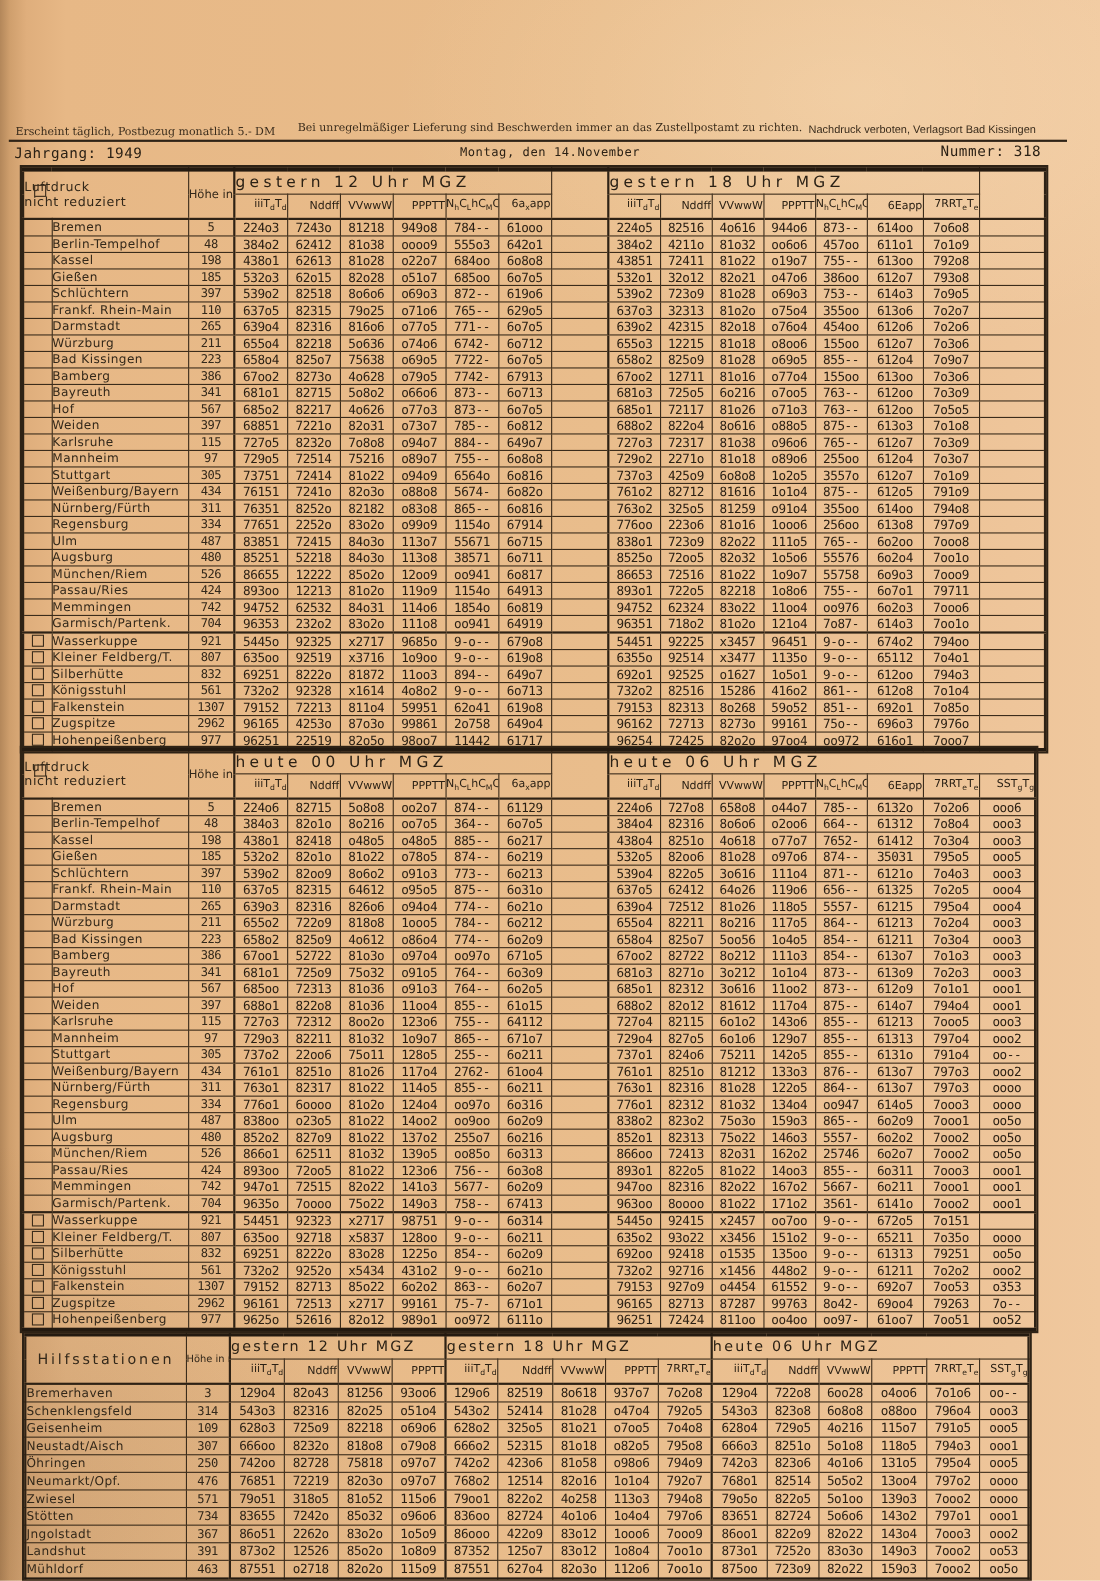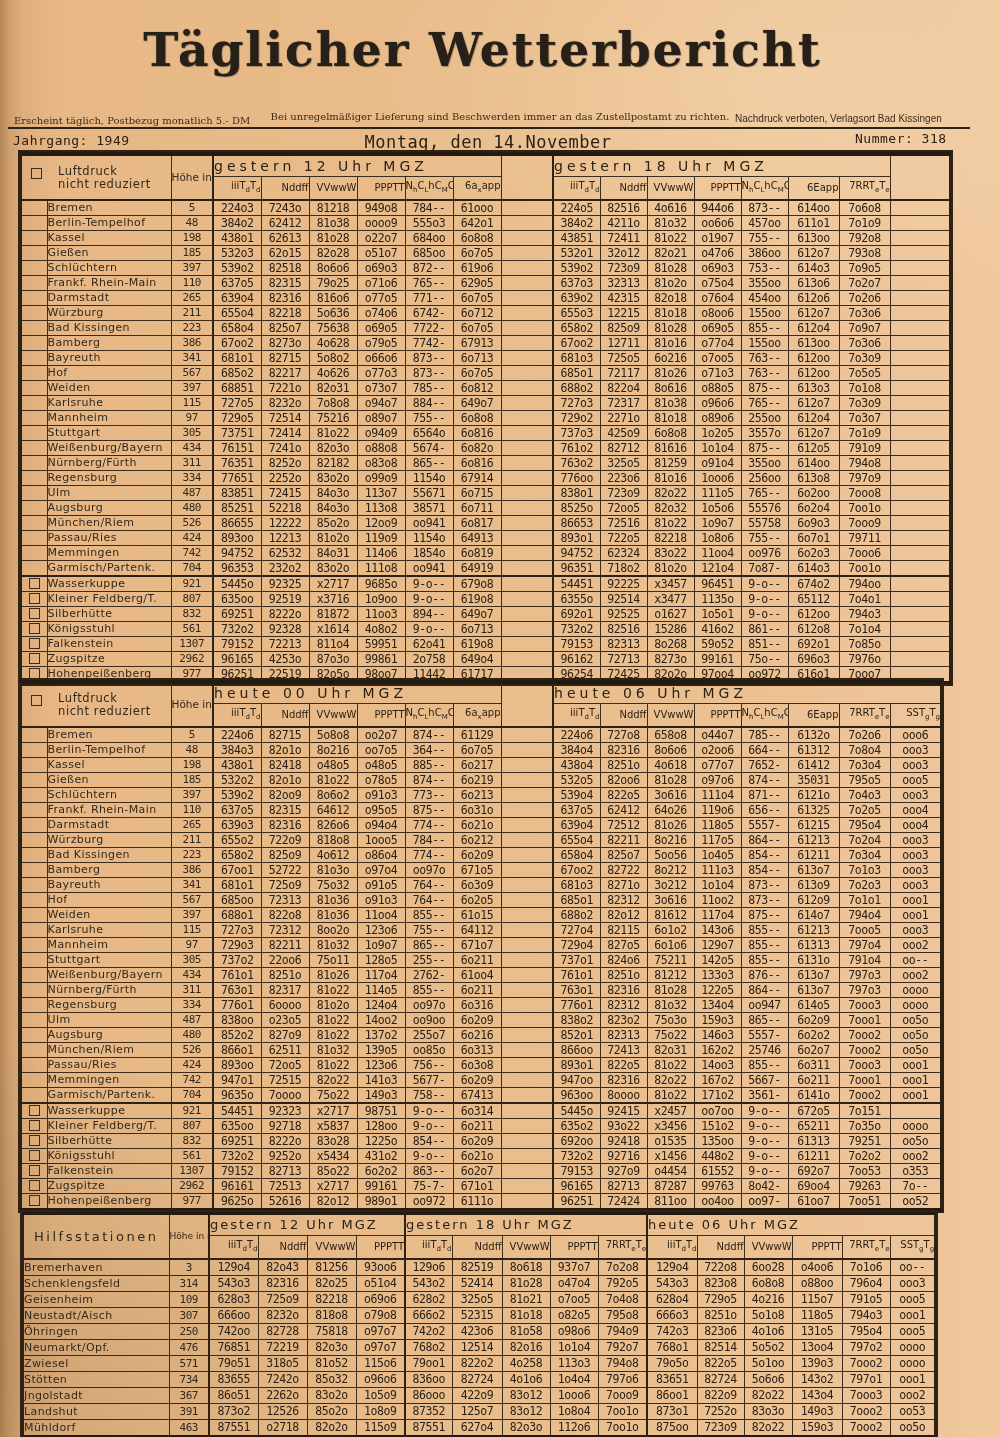--- a/index.html
+++ b/index.html
@@ -19,58 +19,57 @@
     color:#272019;text-shadow:0 0 1px rgba(45,32,20,.75), 1px 1px 0 rgba(45,32,20,.25)}
   .mast-sub{position:absolute;top:84px;left:0;width:965px;text-align:center;
     font-family:"DejaVu Serif",serif;font-weight:bold;font-size:16.5px;letter-spacing:.4px;color:#2b2118}
   .mast-note-c{position:absolute;top:111px;left:250px;width:500px;text-align:center;
     font-family:"DejaVu Serif",serif;font-size:10px;color:#3a2c1c}
   .mast-note-l{position:absolute;top:115px;left:14px;font-family:"DejaVu Serif",serif;font-size:10px;color:#3a2c1c}
   .mast-note-r{position:absolute;top:113px;left:735px;font-family:Liberation Sans, sans-serif;font-size:10px;color:#3a2c1c}
   .rule{position:absolute;top:127px;left:8px;width:962px;height:2px;background:#2e2317}
   .dl{position:absolute;font-family:"DejaVu Sans Mono",monospace;font-size:13px;color:#2b2115;letter-spacing:.5px}
   .dl.jg{top:133px;left:13px}
-  .dl.dt{top:132px;left:288px;width:400px;text-align:center;font-size:17px}
+  .dl.dt{top:132px;left:300px;width:400px;text-align:center;font-size:11px}
   .dl.nr{top:131px;left:855px}
 
   
   table{border-collapse:collapse;table-layout:fixed;background:transparent}
   .wt{position:absolute}
   .wt th,.wt td{border:1px solid #3b2c1b;padding:0;overflow:hidden;white-space:nowrap;font-weight:normal}
   .wt{border:2.5px solid #2e2215}
   #t1 table{border-top:4px solid #241a10;border-bottom:3px solid #241a10}
   #t2 table{border-top:3.5px solid #241a10;border-bottom:3px solid #241a10}
   #t3 table{border-top:3.5px solid #241a10;border-bottom:2.5px solid #241a10}
   .wt table{border-left:2.5px solid #2e2215;border-right:2px solid #2e2215}
 
   .stitle{font-size:14px;letter-spacing:4px;text-align:left;height:20px;line-height:20px;color:#2b2115;border-bottom:1px solid #3b2c1b !important}
   .colh{font-size:10px;text-align:right;height:19px;line-height:18px;color:#2b2115}
   .colh sub,.num sub{font-size:7px}
   .corner{position:relative;font-size:11.5px;letter-spacing:.6px;text-align:left;color:#33281a;line-height:13px;vertical-align:middle}
-  .corner .lab{display:block;padding-left:36px}
+  .corner .lab{display:block;}
   .cbox{display:inline-block;width:9px;height:9px;border:1.5px solid #3b2c1b;background:transparent}
   .corner .cbox{position:absolute;left:9px;top:12px}
   .hoeheh{font-size:10.5px;text-align:center;line-height:11px;color:#33281a;white-space:normal;vertical-align:middle}
   .thickL{border-left:2.5px solid #2e2215 !important}
   .hb{border-bottom:2px solid #2e2215 !important}
 
   .wt td{height:14px;line-height:14px}
   #t3 td{height:15px;line-height:15px}
   .num{font-family:"DejaVu Sans Mono",monospace;font-size:11.5px;text-align:center;color:#2b2014;letter-spacing:-.4px}
   .name{font-size:11px;padding-left:7px;letter-spacing:.4px;color:#33281a}
   .hv{font-size:11px;text-align:center;font-family:"DejaVu Sans Mono",monospace;color:#33281a;letter-spacing:-.4px}
   .cb{text-align:center}
   tr.sep td{border-top:2.5px solid #2e2215}
   .corner3{font-size:13px;letter-spacing:2.5px;color:#33281a;vertical-align:middle}
 </style>
 </head>
 <body>
 
 <div class="doc">
-  <div class="mast-title">Täglicher Wetterbericht</div>
   <div class="mast-note-c">Bei unregelmäßiger Lieferung sind Beschwerden immer an das Zustellpostamt zu richten.</div>
   <div class="mast-note-l">Erscheint täglich, Postbezug monatlich 5.- DM</div>
   <div class="mast-note-r">Nachdruck verboten, Verlagsort Bad Kissingen</div>
   <div class="rule"></div>
   <div class="dl jg">Jahrgang: 1949</div>
   <div class="dl dt">Montag, den 14.November</div>
   <div class="dl nr">Nummer: 318</div>
 
   <div id="t1" class="wt" style="top:150px;left:18px">
       <table style="width:930px">

